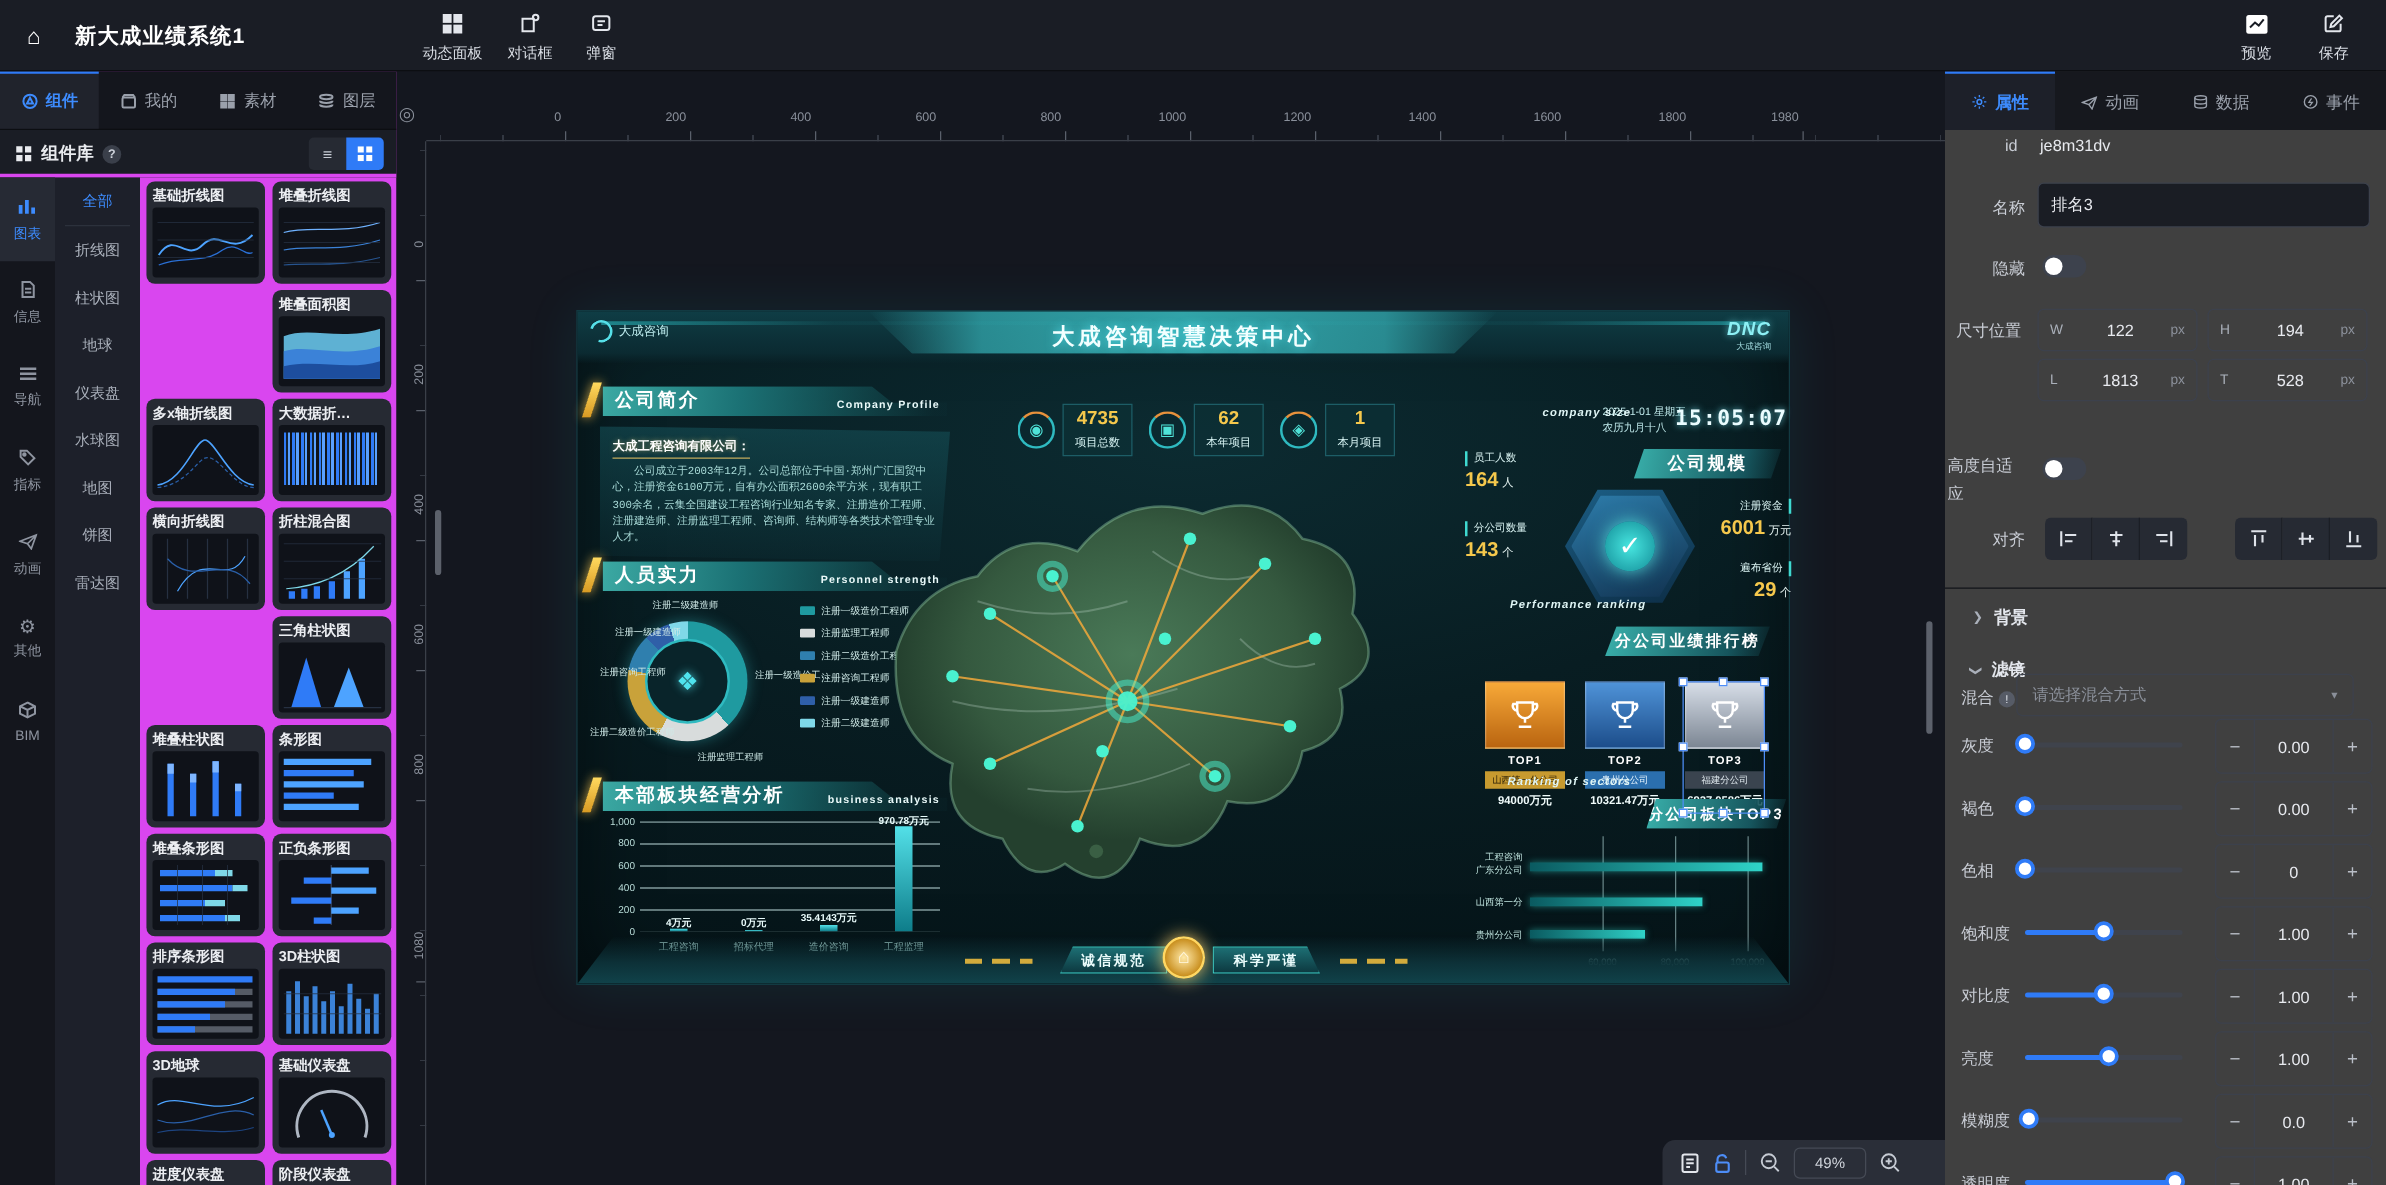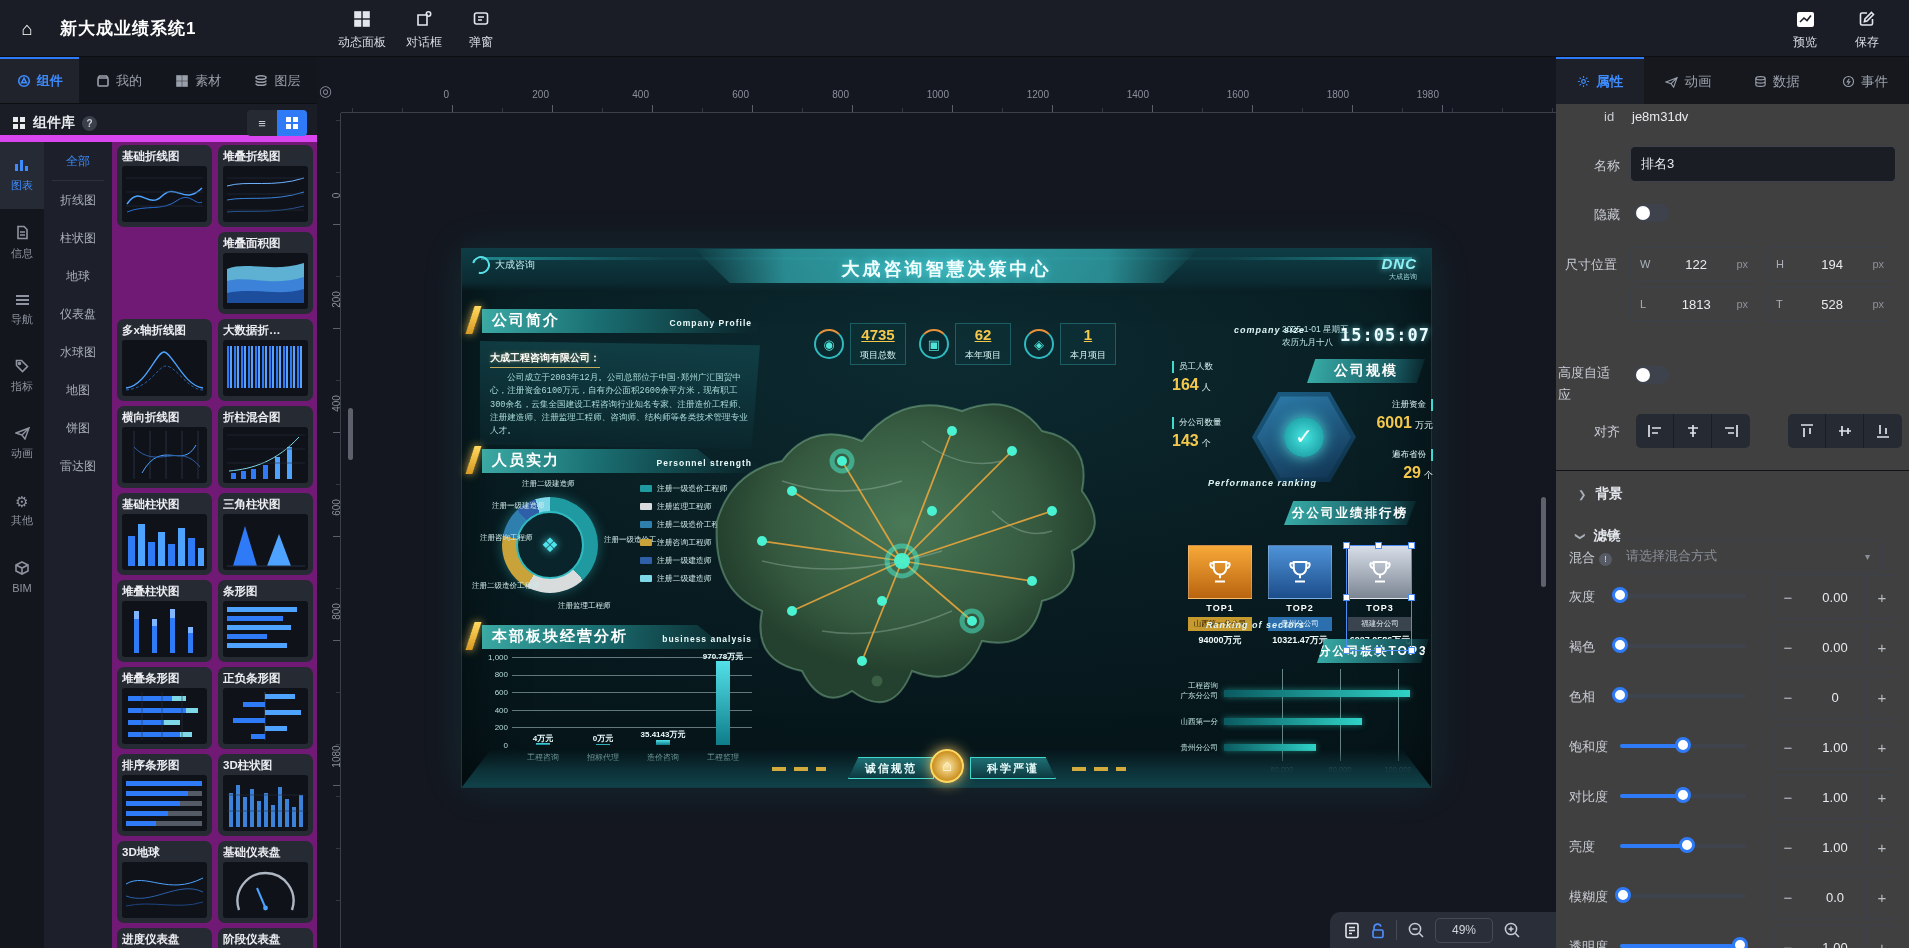--- a/index.html
+++ b/index.html
@@ -10,25 +10,25 @@
 
   
   #topbar { position:absolute; left:0; top:0; width:1909px; height:57px; background:#1a1d25; border-bottom:1px solid #0c0e12; z-index:30; }
   .home-btn { position:absolute; left:12px; top:14px; width:30px; height:30px; color:#fff; font-size:18px; display:flex; align-items:center; justify-content:center; cursor:pointer; }
   .app-title { position:absolute; left:60px; top:17px; font-size:17px; font-weight:bold; color:#ffffff; letter-spacing:1px; }
   .tool-item { position:absolute; top:7px; width:58px; text-align:center; color:#d9dde4; cursor:pointer; }
   .tool-item .t-ico { height:24px; display:flex; align-items:center; justify-content:center; }
   .tool-item .t-lbl { font-size:12px; margin-top:3px; }
   svg.ic { stroke:#e3e6ec; fill:none; stroke-width:1.6; }
   
-  #left { position:absolute; left:0; top:57px; width:317px; height:891px; background:#701a75; z-index:20; }
+  #left { position:absolute; left:0; top:57px; width:317px; height:891px; background:#d946ef; z-index:20; }
   #left-tabs { position:absolute; left:0; top:0; width:317px; height:47px; display:flex; background:#14161d; border-bottom:1px solid #0c0e12; }
   .l-tab { flex:1; display:flex; align-items:center; justify-content:center; gap:6px; font-size:13px; color:#9aa0ab; cursor:pointer; border-top:2px solid transparent; }
   .l-tab.active { background:#20232c; color:#3d8bfd; border-top:2px solid #2f7bf7; font-weight:bold; }
-  #lib-head { position:absolute; left:0; top:47px; width:317px; height:38px; background:#1a1d25; border-bottom:7px solid #d946ef; }
+  #lib-head { position:absolute; left:0; top:47px; width:317px; height:38px; background:#1a1d25; border-bottom:3px solid #d946ef; }
   #lib-head .lh-title { position:absolute; left:12px; top:10px; font-size:14px; font-weight:bold; color:#e8eaee; display:flex; gap:7px; align-items:center; }
   .q-circle { display:inline-flex; width:15px; height:15px; border-radius:50%; background:#3a3f4a; color:#cdd2da; font-size:10px; align-items:center; justify-content:center; }
   .view-btns { position:absolute; right:10px; top:6px; display:flex; }
   .vbtn { width:30px; height:26px; display:flex; align-items:center; justify-content:center; background:#262a33; color:#c6cbd4; font-size:13px; cursor:pointer; }
   .vbtn:first-child { border-radius:4px 0 0 4px; }
   .vbtn.active { background:#2f7bf7; color:#fff; border-radius:0 4px 4px 0; }
   #cat-rail { position:absolute; left:0; top:85px; width:44px; height:806px; background:#14161d; }
   .cat-item { height:67px; display:flex; flex-direction:column; align-items:center; justify-content:center; gap:4px; color:#8e94a0; font-size:11px; cursor:pointer; }
   .cat-item.active { background:#262a34; color:#3d8bfd; }
   .cat-item .ci { font-size:15px; line-height:1; }
@@ -79,21 +79,21 @@
   .d-logo-r { position:absolute; right:14px; top:6px; z-index:2; text-align:right; }
   .d-logo-r .dnc { font-size:15px; font-weight:bold; font-style:italic; color:#8df0f5; letter-spacing:1px; text-shadow:0 0 6px rgba(120,240,250,.8); }
   .d-logo-r .dnc-sub { font-size:7px; color:#9fd8dc; }
   .d-datetime { position:absolute; left:820px; top:74px; font-size:8.5px; color:#bfe8ea; line-height:1.5; }
   .d-time { position:absolute; left:878px; top:76px; font-size:17px; font-weight:bold; color:#eafcff; font-family:"DejaVu Sans Mono",monospace; text-shadow:0 0 6px rgba(120,240,255,.8); letter-spacing:1px; }
   
   .d-stats { position:absolute; left:352px; top:74px; width:320px; display:flex; gap:13px; }
   .d-stat { display:flex; align-items:center; gap:6px; }
   .d-stat .ring { width:30px; height:30px; border-radius:50%; border:2px solid #2fbac0; border-top-color:#e8923c; display:flex; align-items:center; justify-content:center; color:#4fe3d8; font-size:13px; background:rgba(10,40,46,.6); }
   .d-stat .sbox { background:rgba(12,48,54,.75); border:1px solid #1d5d66; padding:2px 9px; text-align:center; }
-  .d-stat .sval { font-size:15px; font-weight:bold; color:#f5c84c;text-decoration:underline; }
+  .d-stat .sval { font-size:15px; font-weight:bold; color:#f5c84c; }
   .d-stat .slbl { font-size:9px; color:#d8f4f4; }
   
   .sec-head { position:absolute; height:24px; }
   .sec-head .slash { position:absolute; left:-12px; top:-3px; width:7px; height:28px; background:linear-gradient(180deg,#ffd95e,#d89a23); transform:skewX(-18deg); box-shadow:0 0 8px rgba(255,200,80,.8); }
   .sec-head .bar { position:absolute; left:0; top:0; height:24px; width:100%;
     background:linear-gradient(95deg,#41b9b2 0%, #1d7a7d 40%, rgba(14,56,62,.15) 96%); clip-path:polygon(0 0,78% 0,84% 55%,100% 55%,100% 100%,0 100%); opacity:.9; }
   .sec-head .cn { position:absolute; left:10px; top:2px; font-size:15px; font-weight:bold; color:#ffffff; letter-spacing:2px; z-index:1; }
   .sec-head .en { position:absolute; right:6px; top:9px; font-size:8.5px; font-weight:bold; color:#eafafa; z-index:1; letter-spacing:1px; }
   
   .d-profile-body { position:absolute; left:18px; top:92px; width:280px; height:108px;
@@ -435,35 +435,20 @@
               <rect x="28" y="42" width="5" height="10" fill="#2f7bf7"></rect>
               <rect x="40" y="38" width="5" height="14" fill="#2f7bf7"></rect>
               <rect x="52" y="30" width="5" height="22" fill="#4da3ff"></rect>
               <rect x="64" y="20" width="5" height="32" fill="#4da3ff"></rect>
               <path d="M6 44 C30 42,54 34,76 10" stroke="#7fd8e8" fill="none"></path>
               <path d="M4 8h78M4 22h78M4 36h78" stroke="#263041" stroke-width=".6"></path>
             </svg>
           </div>
       </div>
 
-      <div class="card" style="left:0;top:348px">
-        <div class="card-t">基础柱状图</div>
-        <div class="thumb">
-            <svg>
-              <rect x="6" y="22" width="7" height="30" fill="#2f7bf7"></rect>
-              <rect x="16" y="10" width="7" height="42" fill="#4da3ff"></rect>
-              <rect x="26" y="28" width="7" height="24" fill="#2f7bf7"></rect>
-              <rect x="36" y="18" width="7" height="34" fill="#4da3ff"></rect>
-              <rect x="46" y="30" width="7" height="22" fill="#2f7bf7"></rect>
-              <rect x="56" y="14" width="7" height="38" fill="#4da3ff"></rect>
-              <rect x="66" y="24" width="7" height="28" fill="#2f7bf7"></rect>
-              <rect x="76" y="34" width="6" height="18" fill="#4da3ff"></rect>
-            </svg>
-          </div>
-      </div>
       <div class="card" style="left:101px;top:348px">
         <div class="card-t">三角柱状图</div>
         <div class="thumb">
             <svg>
               <path d="M10 52 L22 12 L34 52Z" fill="#2f7bf7"></path>
               <path d="M44 52 L56 20 L68 52Z" fill="#4da3ff"></path>
               <path d="M4 52h78" stroke="#263041"></path>
             </svg>
           </div>
       </div>

